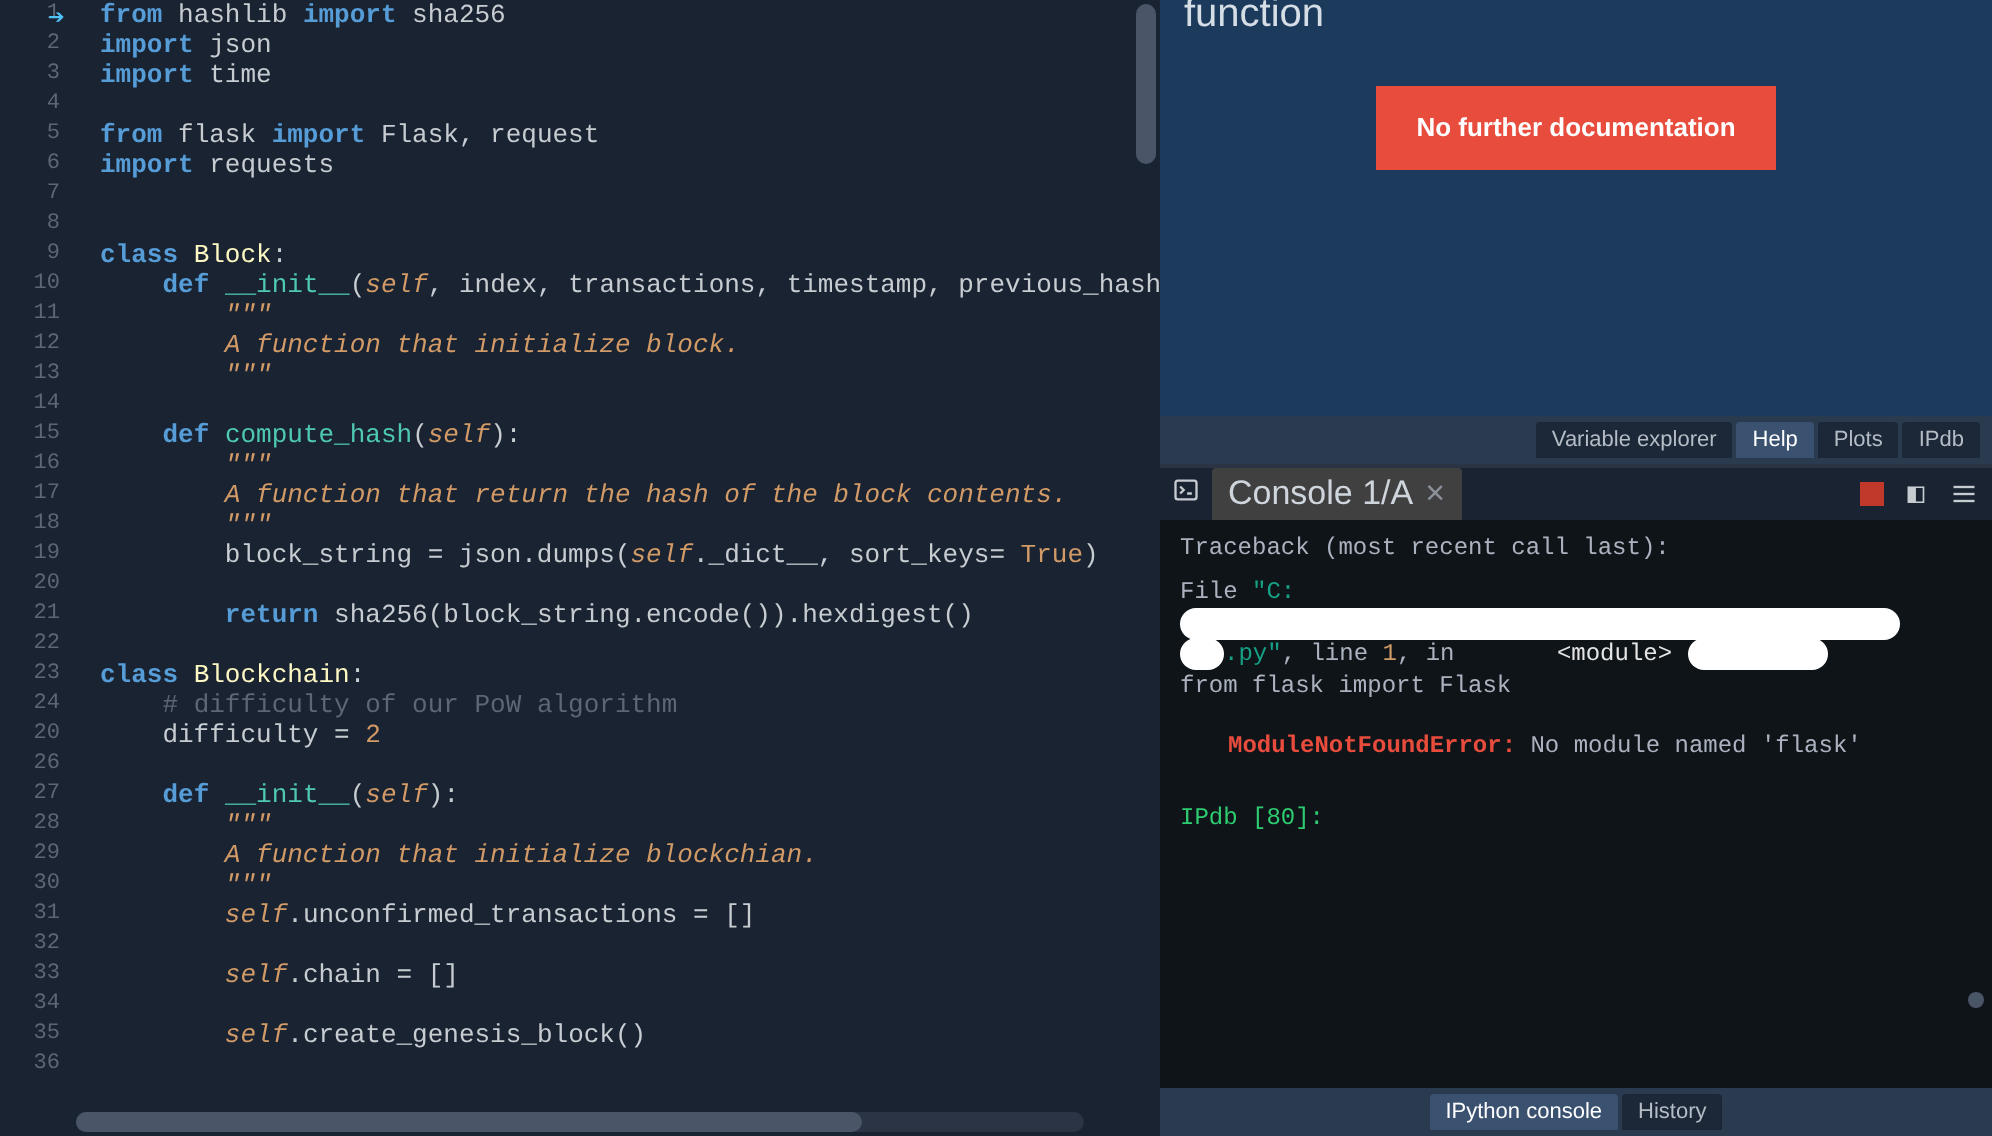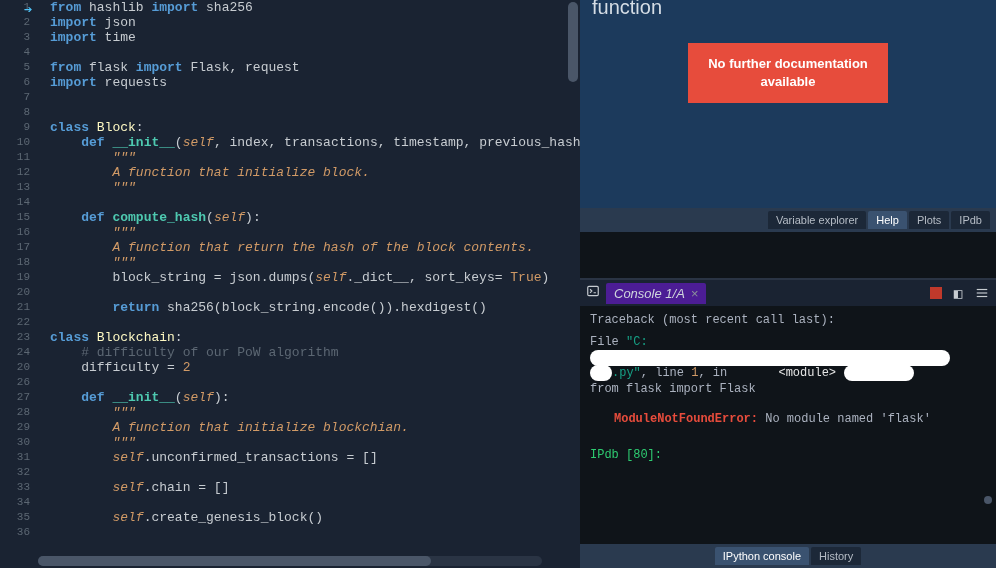--- a/index.html
+++ b/index.html
@@ -20,21 +20,20 @@
   position: relative;
   display: flex;
   flex-direction: column;
 }
 .right-pane {
   width: 488px;
   height: 100%;
   display: flex;
   flex-direction: column;
   background: #0f1419;
-  gap: 46px;
 }
 .gutter {
   width: 38px;
   background: #1a2332;
   color: #5c6773;
   text-align: right;
   padding-right: 8px;
   user-select: none;
   flex-shrink: 0;
 }
@@ -47,21 +46,21 @@
   flex: 1;
   padding-left: 12px;
   white-space: pre;
   overflow: hidden;
   position: relative;
 }
 .line { height: 15px; line-height: 15px; }
 .ln { height: 15px; line-height: 15px; font-size: 11px; }
 .kw { color: #569cd6; font-weight: bold; }
 .str { color: #d19a66; font-style: italic; }
-.fn { color: #4ec9b0; font-weight: bold; }
+.fn { color: #4ec9b0; font-weight: normal; }
 .cls { color: #fef9c3; font-weight: normal; }
 .self { color: #d19a66; font-style: italic; }
 .cmt { color: #5c6773; }
 .lit { color: #d19a66; }
 .txt { color: #c7ccd1; text-align: center; }
 .run-arrow {
   position: absolute;
   left: 24px;
   top: 1px;
   color: #4fc3f7;
@@ -166,27 +165,26 @@
   background: #1a2332;
   display: flex;
   align-items: center;
   padding: 0 6px;
   gap: 6px;
 }
 .console-tab {
   display: flex;
   align-items: center;
   gap: 6px;
-  background: #4c1d95;
+  background: #404040;
   padding: 3px 8px;
   border-radius: 2px 2px 0 0;
   font-family: -apple-system, "Segoe UI", sans-serif;
-  font-size: 13px;
+  font-size: 17px;
   color: #cfd5dc;
-  font-style: italic;
 }
 .console-tab .x {
   color: #8a919a;
   cursor: pointer;
 }
 .console-icons {
   margin-left: auto;
   display: flex;
   gap: 8px;
   align-items: center;
@@ -300,21 +298,20 @@
       <div class="hscroll-thumb"></div>
     </div>
   </div>
 </div>
 
 <div class="right-pane">
   <div class="doc-panel">
     <div class="doc-title">function</div>
     <div class="doc-alert">
       <div>No further documentation</div>
-      <div>available</div>
     </div>
     <div class="tab-row" style="justify-content:flex-end">
       <div class="tab">Variable explorer</div>
       <div class="tab active">Help</div>
       <div class="tab">Plots</div>
       <div class="tab">IPdb</div>
     </div>
   </div>
 
   <div class="console-panel">

